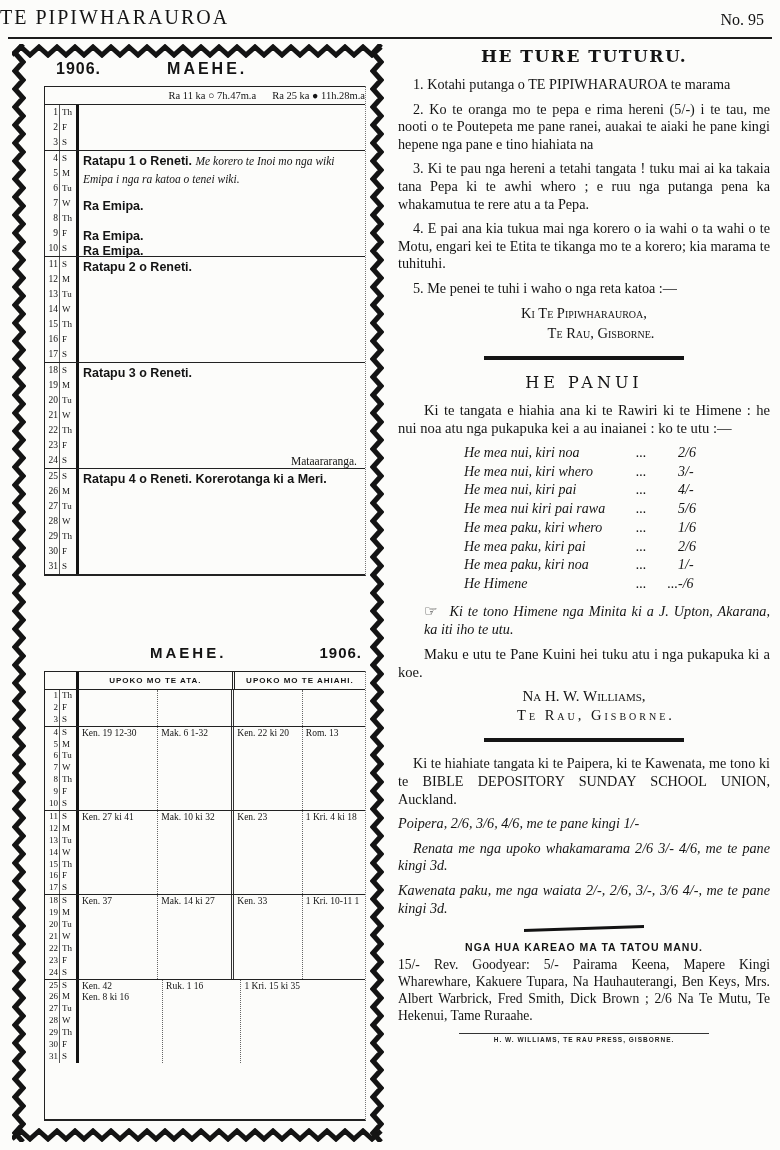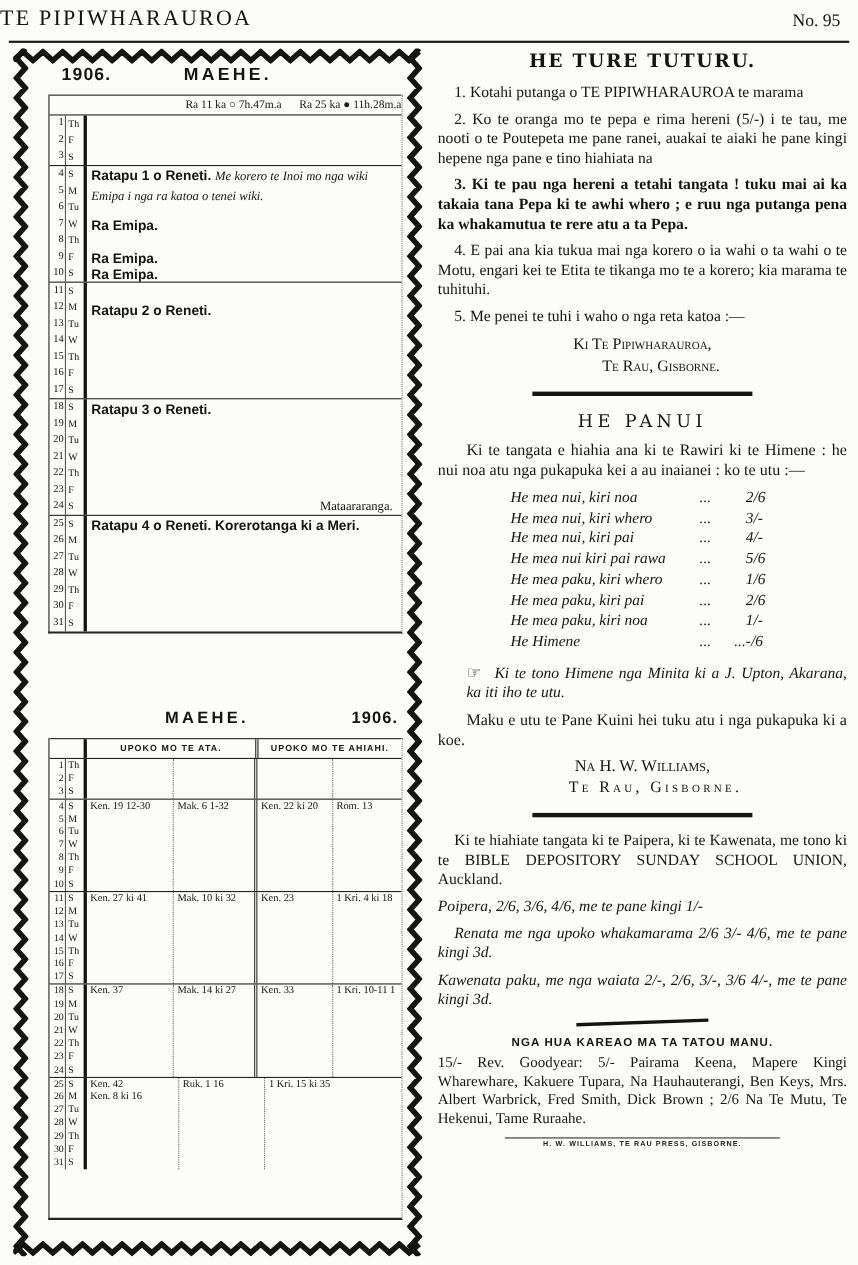--- a/index.html
+++ b/index.html
@@ -40,42 +40,42 @@
   .wk-content{flex:1;border-left:3px solid #131313;position:relative}
   .entry{position:absolute;left:4px;right:2px}
   .nb{font-family:"Liberation Sans",sans-serif;font-weight:bold;font-size:12.5px;line-height:14px}
   .ni{font-style:italic;font-size:11.5px}
   .corner{position:absolute;right:8px;bottom:1px;font-size:11.5px}
 
   .cal2{position:absolute;left:26px;top:600px;width:332px}
   .cal2 .cal-title{font-size:15px}
   .mo2{margin-left:112px;letter-spacing:3px}
   .yr2{margin-left:auto;margin-right:8px;letter-spacing:1px}
-  .t2{margin-top:10px;padding-bottom:44px}
+  .t2{margin-top:10px;padding-bottom:56px}
   .cal2-head{display:flex;border-top:1.5px solid #222;border-bottom:1.5px solid #222;
              height:17px;line-height:17px;font-family:"Liberation Sans",sans-serif;
              font-weight:bold;font-size:8px;letter-spacing:1px;text-align:center}
   .ch-spacer{width:31px;border-right:3px solid #131313}
   .ch{overflow:hidden;white-space:nowrap}
   .ch-ata{flex:54}
   .ch-ahiahi{flex:46;border-left:3px double #222}
   .week2 .dayrow{height:11.9px;line-height:11.9px;font-size:9px}
   .wk-content.lower{display:flex}
   .lcell{padding:1px 0 0 3px;font-size:9.5px;white-space:nowrap;overflow:visible}
   .c0{width:28%}.c1{width:26%}.c2{width:24%}.c3{width:22%}
   .c1,.c3{border-left:1px dotted #666}
   .c2{border-left:3px double #333}
   .lline{line-height:11px}
 
   
   .right-col{position:absolute;left:398px;top:46px;width:372px}
   .h-ture{font-family:"DejaVu Serif",serif;font-weight:bold;font-size:17px;
           letter-spacing:1.5px;text-align:center;margin:0 0 10px}
   .para{font-size:14.2px;line-height:1.24;text-align:justify;margin:0 0 7px;text-indent:15px}
-  .bold{font-weight:bold}
+  .bold{font-weight:normal}
   .noind{text-indent:0}
   .ital{font-style:italic}
   .small{font-size:13.6px}
   .addr{text-align:center;font-size:14.5px;margin:3px 0}
   .sc{font-variant:small-caps}
   .addr2{padding-left:34px}
   .rule-thick{width:200px;height:4px;background:#151515;margin:14px auto 13px}
   .h-panui{font-family:"DejaVu Serif",serif;font-weight:normal;font-size:16px;
            letter-spacing:4px;text-align:center;margin:0 0 9px}
   .intro{font-size:14.6px;text-indent:26px}
@@ -213,21 +213,21 @@
                 <div class="dayrow">
                   <span class="num">16</span>
                   <span class="dl">F</span>
                 </div>
                 <div class="dayrow">
                   <span class="num">17</span>
                   <span class="dl">S</span>
                 </div>
               </div>
               <div class="wk-content">
-                <div class="entry" style="top: 16px;"><span class="nb">Ratapu 2 o Reneti. </span></div>
+                <div class="entry" style="top: 0px;"><span class="nb">Ratapu 2 o Reneti. </span></div>
               </div>
             </div>
             <div class="week" style="height: 105px;">
               <div class="daycol">
                 <div class="dayrow">
                   <span class="num">18</span>
                   <span class="dl">S</span>
                 </div>
                 <div class="dayrow">
                   <span class="num">19</span>

